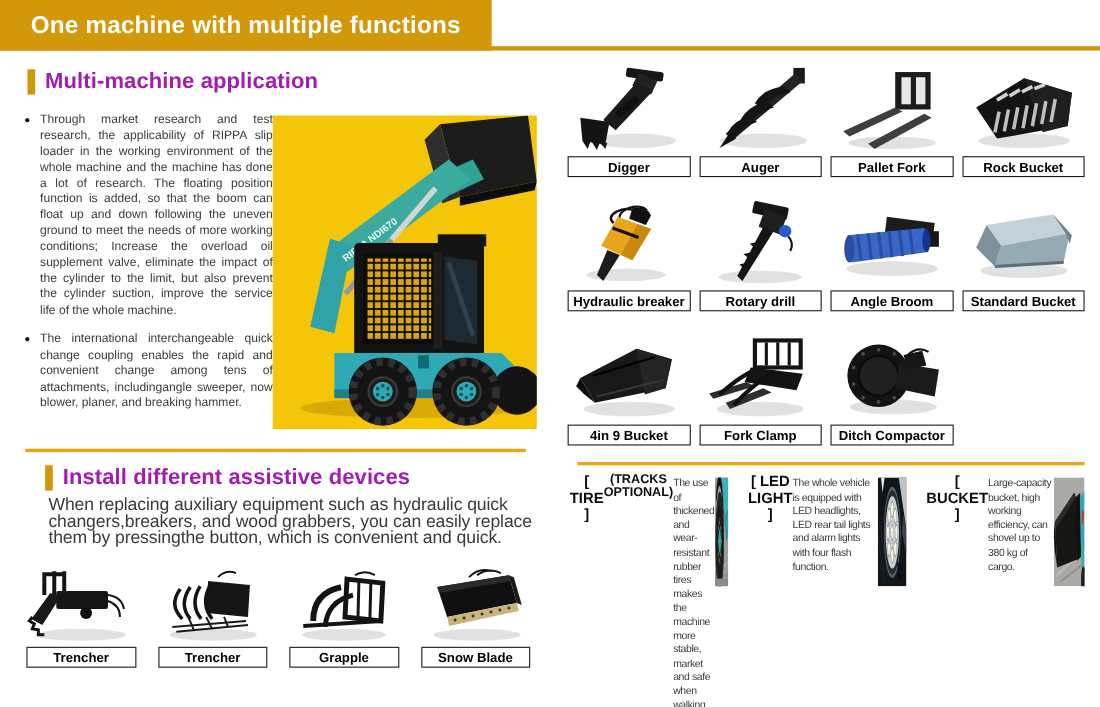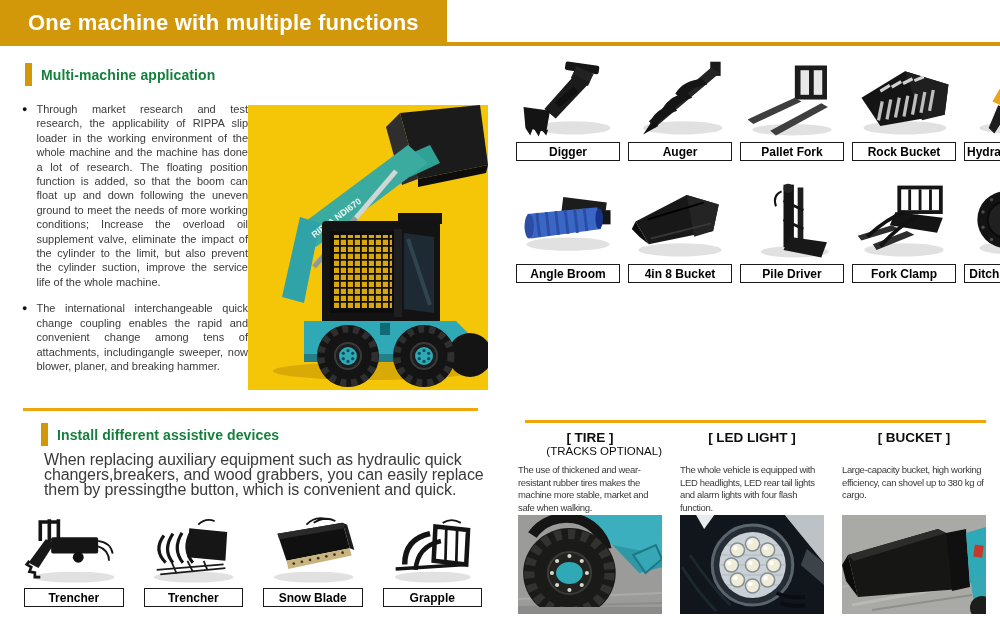--- a/index.html
+++ b/index.html
@@ -6,37 +6,37 @@
   .page{position:relative;width:1000px;height:643px;background:#fff;overflow:hidden;}
 
   
   .banner-line{position:absolute;left:0;top:42px;width:1000px;height:4px;background:#D2980A;}
   .banner{position:absolute;left:0;top:0;width:447px;height:46px;background:#D2980A;color:#fff;
           font-weight:bold;font-size:22px;line-height:45px;padding-left:28px;box-sizing:border-box;letter-spacing:.2px;}
 
   
   .sec-head{position:absolute;display:flex;align-items:center;gap:9px;}
   .sec-bar{width:7px;height:23px;background:#D2980A;}
-  .sec-title{color:#15803d;font-weight:bold;font-size:14px;letter-spacing:.1px;}
+  .sec-title{color:#a21caf;font-weight:bold;font-size:20px;letter-spacing:.1px;}
   #head1{left:25px;top:63px;}
   #head2{left:25px;top:423px;padding-left:16px;}
 
   
   .bullets{position:absolute;left:22px;top:102px;width:226px;}
   .bullet{display:flex;gap:9px;margin-bottom:12px;}
   .bullet .dot{font-size:9px;line-height:15px;color:#111;flex:0 0 auto;}
   .bullet p{margin:0;font-size:11px;line-height:14.4px;color:#3a3a3a;text-align:justify;}
 
   
   .hero{position:absolute;left:248px;top:105px;width:240px;height:285px;background:#F5C508;}
   .hero svg{width:100%;height:100%;display:block;}
 
   
   .att-grid{position:absolute;left:516px;top:56px;width:470px;display:grid;
-            grid-template-columns:repeat(6,1fr);column-gap:8px;row-gap:17px;}
+            grid-template-columns:repeat(4,1fr);column-gap:8px;row-gap:17px;}
   .cell{height:105px;display:flex;flex-direction:column;align-items:center;justify-content:flex-end;}
   .cell .img{flex:1;width:100%;display:flex;align-items:flex-end;justify-content:center;}
   .cell svg{width:104px;height:84px;}
   .label-box{box-sizing:border-box;width:100%;border:1.5px solid #1a1a1a;background:#fff;text-align:center;
              font-weight:bold;font-size:12px;padding:1.5px 2px;color:#000;white-space:nowrap;overflow:hidden;}
 
   
   .divider-left{position:absolute;left:23px;top:408px;width:455px;height:3px;background:#F0A50B;}
   .divider-right{position:absolute;left:525px;top:420px;width:461px;height:3px;background:#F0A50B;}
 
@@ -44,23 +44,23 @@
   .install-body{position:absolute;left:44px;top:452px;width:462px;font-size:16px;line-height:15px;color:#3a3a3a;letter-spacing:-.1px;}
 
   
   .dev-grid{position:absolute;left:24px;top:508px;width:458px;display:grid;grid-template-columns:repeat(4,1fr);column-gap:20px;}
   .dev-cell{height:99px;display:flex;flex-direction:column;align-items:center;justify-content:flex-end;}
   .dev-cell .img{flex:1;width:100%;display:flex;align-items:flex-end;justify-content:center;}
   .dev-cell svg{width:100%;height:76px;}
 
   
   .features{position:absolute;left:518px;top:430px;width:468px;display:grid;grid-template-columns:repeat(3,1fr);column-gap:18px;}
-  .feature{display:flex;flex-direction:column;}
+  .feature{display:flex;flex-direction:row;}
   .f-title{text-align:center;font-weight:bold;font-size:13.5px;color:#0d0d0d;}
-  .f-sub{text-align:right;font-weight:normal;font-size:11.5px;color:#0d0d0d;min-height:15px;}
+  .f-sub{text-align:center;font-weight:bold;font-size:11.5px;color:#0d0d0d;min-height:15px;}
   .f-body{font-size:9.5px;line-height:12.6px;color:#3a3a3a;margin-top:4px;height:47px;letter-spacing:-.35px;}
   .f-photo{width:100%;height:99px;margin-top:4px;}
   .f-photo svg{width:100%;height:100%;display:block;}
 </style>
 </head>
 <body>
 
 <div class="page">
 
   <div class="banner-line"></div>
@@ -264,50 +264,48 @@
           <line x1="62" y1="29" x2="65" y2="54"></line>
               <line x1="72" y1="28" x2="75" y2="52"></line>
         </g>
         <ellipse cx="14" cy="47" rx="5" ry="13" fill="#2b4da4"></ellipse>
         <ellipse cx="88" cy="39" rx="4" ry="11" fill="#16348a"></ellipse>
       </svg>
         </div>
       <div class="label-box">Angle Broom</div>
     </div>
 
+    <div class="cell">
+      <div class="img">
+          <svg viewBox="0 0 110 85">
+        <ellipse cx="56" cy="68" rx="42" ry="7" fill="#c9c9c9" opacity=".55"></ellipse>
+        <polygon points="20,24 84,14 100,32 34,44" fill="#c2d2d8"></polygon>
+        <polygon points="34,44 100,32 94,60 28,64" fill="#94abb4"></polygon>
+        <polygon points="20,24 34,44 28,64 10,46" fill="#7d929b"></polygon>
+        <polygon points="84,14 102,34 100,42 96,32" fill="#6d828b"></polygon>
+        <line x1="28" y1="64" x2="94" y2="60" stroke="#5d7078" stroke-width="3"></line>
+      </svg>
+        </div>
+      <div class="label-box">Standard Bucket</div>
+    </div>
 
     <div class="cell">
       <div class="img">
           <svg viewBox="0 0 110 85">
         <ellipse cx="55" cy="72" rx="44" ry="7" fill="#c9c9c9" opacity=".55"></ellipse>
         <polygon points="8,42 62,14 96,24 90,52 22,66" fill="#181818"></polygon>
         <polygon points="8,42 22,66 12,58 4,50" fill="#0c0c0c"></polygon>
         <polygon points="62,14 96,24 90,52 70,58" fill="#242424"></polygon>
         <line x1="20" y1="40" x2="80" y2="22" stroke="#000" stroke-width="2"></line>
         <line x1="24" y1="60" x2="88" y2="44" stroke="#383838" stroke-width="2"></line>
       </svg>
         </div>
-      <div class="label-box">4in 8 Bucket</div>
-    </div>
-
-    <div class="cell">
-      <div class="img">
-          <svg viewBox="0 0 110 85">
-        <ellipse cx="58" cy="74" rx="36" ry="6" fill="#c9c9c9" opacity=".55"></ellipse>
-        <rect x="46" y="3" width="11" height="66" fill="#141414"></rect>
-        <rect x="61" y="6" width="6" height="58" fill="#1d1d1d"></rect>
-        <line x1="46" y1="20" x2="67" y2="30" stroke="#141414" stroke-width="3"></line>
-        <line x1="46" y1="40" x2="67" y2="50" stroke="#141414" stroke-width="3"></line>
-        <path d="M44,10 q-10,4 -6,16" stroke="#111" stroke-width="2" fill="none"></path>
-        <circle cx="51" cy="7" r="5" fill="#222"></circle>
-        <polygon points="52,58 92,64 86,80 46,72" fill="#181818"></polygon>
-      </svg>
-        </div>
-      <div class="label-box">Pile Driver</div>
-    </div>
+      <div class="label-box">4in 9 Bucket</div>
+    </div>
+
 
     <div class="cell">
       <div class="img">
           <svg viewBox="0 0 110 85">
         <ellipse cx="55" cy="72" rx="42" ry="7" fill="#c9c9c9" opacity=".55"></ellipse>
         <rect x="50" y="6" width="44" height="26" fill="none" stroke="#151515" stroke-width="4"></rect>
         <line x1="61" y1="8" x2="61" y2="30" stroke="#151515" stroke-width="3"></line>
         <line x1="72" y1="8" x2="72" y2="30" stroke="#151515" stroke-width="3"></line>
         <line x1="83" y1="8" x2="83" y2="30" stroke="#151515" stroke-width="3"></line>
         <polygon points="46,32 96,38 90,54 40,46" fill="#141414"></polygon>
@@ -393,54 +391,54 @@
         </g>
         <path d="M60,12 q8,-8 18,-4" stroke="#141414" stroke-width="2" fill="none"></path>
       </svg>
         </div>
       <div class="label-box">Trencher</div>
     </div>
 
     <div class="dev-cell">
       <div class="img">
           <svg viewBox="0 0 110 80">
+        <ellipse cx="55" cy="70" rx="42" ry="6" fill="#c9c9c9" opacity=".55"></ellipse>
+        <polygon points="58,14 94,18 92,56 56,52" fill="none" stroke="#141414" stroke-width="5"></polygon>
+        <line x1="70" y1="15" x2="69" y2="53" stroke="#141414" stroke-width="3"></line>
+        <line x1="82" y1="16" x2="81" y2="54" stroke="#141414" stroke-width="3"></line>
+        <path d="M24,56 q0,-28 28,-34" stroke="#141414" stroke-width="6" fill="none"></path>
+        <path d="M36,62 q2,-26 28,-32" stroke="#141414" stroke-width="5" fill="none"></path>
+        <line x1="14" y1="61" x2="92" y2="56" stroke="#141414" stroke-width="4"></line>
+        <path d="M66,10 q10,-6 20,0" stroke="#141414" stroke-width="2" fill="none"></path>
+      </svg>
+        </div>
+      <div class="label-box">Grapple</div>
+    </div>
+
+    <div class="dev-cell">
+      <div class="img">
+          <svg viewBox="0 0 110 80">
         <ellipse cx="56" cy="70" rx="44" ry="6" fill="#c9c9c9" opacity=".55"></ellipse>
         <path d="M48,12 q10,-10 22,-6 M56,10 q12,-8 24,-2" stroke="#141414" stroke-width="2" fill="none"></path>
         <polygon points="16,22 88,10 96,38 26,52" fill="#101010"></polygon>
         <polygon points="16,22 88,10 90,16 18,28" fill="#2a2a2a"></polygon>
         <polygon points="26,52 96,38 98,46 28,61" fill="#c8b47c"></polygon>
         <g fill="#3a342a">
           <circle cx="34" cy="55" r="1.5"></circle>
               <circle cx="43" cy="53" r="1.5"></circle>
               <circle cx="52" cy="51" r="1.5"></circle>
           <circle cx="61" cy="49" r="1.5"></circle>
               <circle cx="70" cy="47" r="1.5"></circle>
               <circle cx="79" cy="45" r="1.5"></circle>
           <circle cx="88" cy="43" r="1.5"></circle>
         </g>
         <polygon points="88,10 96,38 101,40 93,12" fill="#1c1c1c"></polygon>
       </svg>
         </div>
       <div class="label-box">Snow Blade</div>
-    </div>
-
-    <div class="dev-cell">
-      <div class="img">
-          <svg viewBox="0 0 110 80">
-        <ellipse cx="55" cy="70" rx="42" ry="6" fill="#c9c9c9" opacity=".55"></ellipse>
-        <polygon points="58,14 94,18 92,56 56,52" fill="none" stroke="#141414" stroke-width="5"></polygon>
-        <line x1="70" y1="15" x2="69" y2="53" stroke="#141414" stroke-width="3"></line>
-        <line x1="82" y1="16" x2="81" y2="54" stroke="#141414" stroke-width="3"></line>
-        <path d="M24,56 q0,-28 28,-34" stroke="#141414" stroke-width="6" fill="none"></path>
-        <path d="M36,62 q2,-26 28,-32" stroke="#141414" stroke-width="5" fill="none"></path>
-        <line x1="14" y1="61" x2="92" y2="56" stroke="#141414" stroke-width="4"></line>
-        <path d="M66,10 q10,-6 20,0" stroke="#141414" stroke-width="2" fill="none"></path>
-      </svg>
-        </div>
-      <div class="label-box">Grapple</div>
     </div>
   </div>
 
   <div class="features">
 
     <div class="feature">
       <div class="f-title">[ TIRE ]</div>
       <div class="f-sub">(TRACKS OPTIONAL)</div>
       <div class="f-body">The use of thickened and wear-resistant rubber tires makes the machine more stable, market and safe when walking.</div>
       <div class="f-photo">

